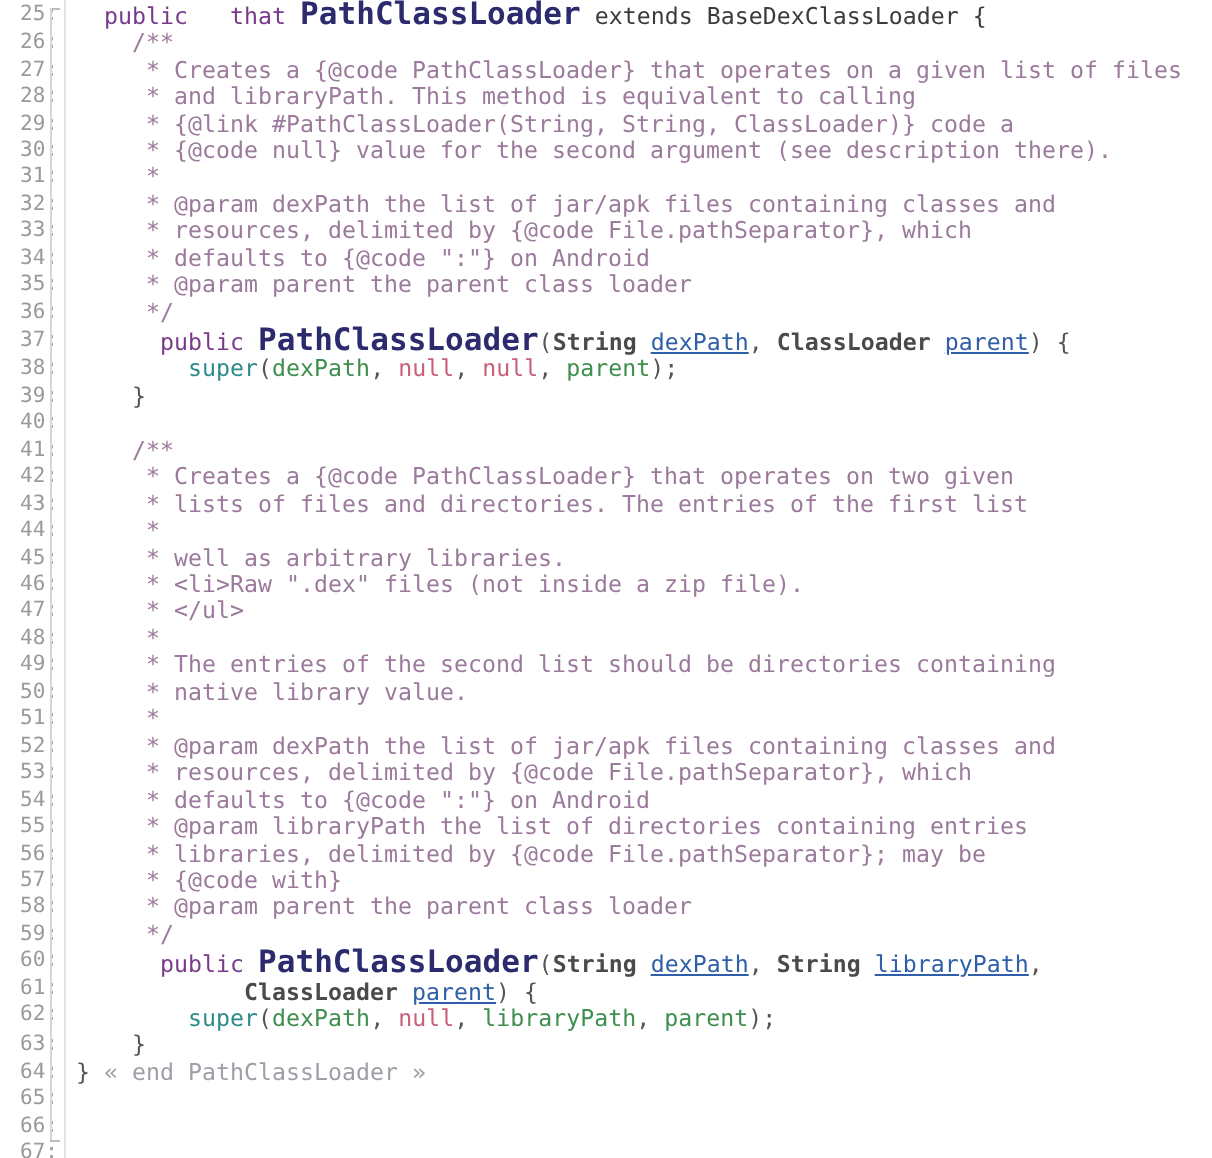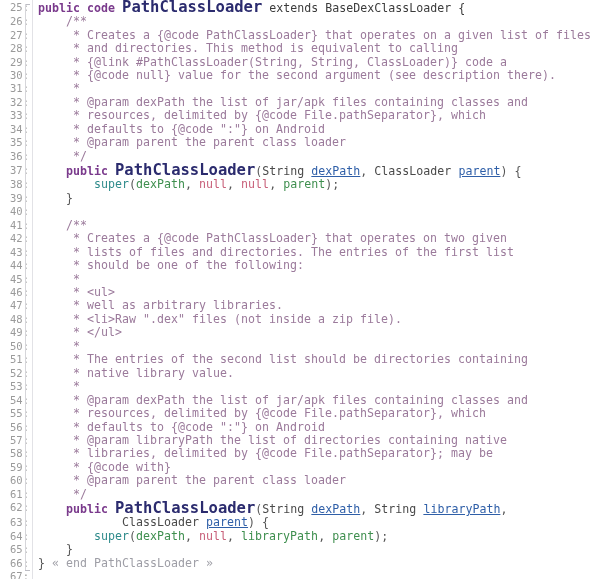--- a/index.html
+++ b/index.html
@@ -93,24 +93,24 @@
     height: 13.46px;
     line-height: 13.46px;
     font-size: 11.6px;
     white-space: pre;
     color: #3b3b3b;
     letter-spacing: 0.02px;
   }
   .line.big { height: 15.2px; line-height: 15.2px; }
 
   
-  .kw        { color: #7a3a8c; font-weight: bold; }      
+  .kw        { color: #7a3a8c; font-weight: normal; margin-left: 14px; }      
   .clsname   { color: #2b2b6e; font-weight: bold; font-size: 15.5px; }
   .plain     { color: #3b3b3b; }
-  .type      { color: #4a4a4a; }
+  .type      { color: #4a4a4a; font-weight: bold; }
   .cmt       { color: #9b7a9b; }
   .paramu    { color: #2f5fa8; text-decoration: underline; text-underline-offset: 1px; }
   .ident     { color: #3f8f4f; }
   .nul       { color: #c8607a; }
   .call      { color: #2e8b8b; text-align: right; }
   .punct     { color: #555555; }
   .fold-note { color: #9e9ea6; }
 </style>
 </head>
 <body>
@@ -164,53 +164,51 @@
     </div>
   <div id="gutter-sep"></div>
 
   <div id="fold-rail">
     <div class="fold-top"></div>
     <div class="fold-line"></div>
     <div class="fold-bot"></div>
   </div>
 
   <div id="code">
-      <div class="line big"><span class="kw">public </span><span class="kw">code </span><span class="clsname">PathClassLoader</span><span class="plain"> extends BaseDexClassLoader {</span></div>
+      <div class="line big"><span class="kw">public </span><span class="kw">that </span><span class="clsname">PathClassLoader</span><span class="plain"> extends BaseDexClassLoader {</span></div>
       <div class="line"><span class="cmt">    /**</span></div>
       <div class="line"><span class="cmt">     * Creates a {@code PathClassLoader} that operates on a given list of files</span></div>
-      <div class="line"><span class="cmt">     * and directories. This method is equivalent to calling</span></div>
+      <div class="line"><span class="cmt">     * and libraryPath. This method is equivalent to calling</span></div>
       <div class="line"><span class="cmt">     * {@link #PathClassLoader(String, String, ClassLoader)} code a</span></div>
       <div class="line"><span class="cmt">     * {@code null} value for the second argument (see description there).</span></div>
       <div class="line"><span class="cmt">     *</span></div>
       <div class="line"><span class="cmt">     * @param dexPath the list of jar/apk files containing classes and</span></div>
       <div class="line"><span class="cmt">     * resources, delimited by {@code File.pathSeparator}, which</span></div>
       <div class="line"><span class="cmt">     * defaults to {@code ":"} on Android</span></div>
       <div class="line"><span class="cmt">     * @param parent the parent class loader</span></div>
       <div class="line"><span class="cmt">     */</span></div>
       <div class="line big"><span class="kw">    public </span><span class="clsname">PathClassLoader</span><span class="punct">(</span><span class="type">String </span><span class="paramu">dexPath</span><span class="punct">, </span><span class="type">ClassLoader </span><span class="paramu">parent</span><span class="punct">) {</span></div>
       <div class="line"><span class="plain">        </span><span class="call">super</span><span class="punct">(</span><span class="ident">dexPath</span><span class="punct">, </span><span class="nul">null</span><span class="punct">, </span><span class="nul">null</span><span class="punct">, </span><span class="ident">parent</span><span class="punct">);</span></div>
       <div class="line"><span class="punct">    }</span></div>
       <div class="line"><span class="plain"></span></div>
       <div class="line"><span class="cmt">    /**</span></div>
       <div class="line"><span class="cmt">     * Creates a {@code PathClassLoader} that operates on two given</span></div>
       <div class="line"><span class="cmt">     * lists of files and directories. The entries of the first list</span></div>
-      <div class="line"><span class="cmt">     * should be one of the following:</span></div>
-      <div class="line"><span class="cmt">     *</span></div>
-      <div class="line"><span class="cmt">     * &lt;ul&gt;</span></div>
+      <div class="line"><span class="cmt">     *</span></div>
       <div class="line"><span class="cmt">     * well as arbitrary libraries.</span></div>
       <div class="line"><span class="cmt">     * &lt;li&gt;Raw ".dex" files (not inside a zip file).</span></div>
       <div class="line"><span class="cmt">     * &lt;/ul&gt;</span></div>
       <div class="line"><span class="cmt">     *</span></div>
       <div class="line"><span class="cmt">     * The entries of the second list should be directories containing</span></div>
       <div class="line"><span class="cmt">     * native library value.</span></div>
       <div class="line"><span class="cmt">     *</span></div>
       <div class="line"><span class="cmt">     * @param dexPath the list of jar/apk files containing classes and</span></div>
       <div class="line"><span class="cmt">     * resources, delimited by {@code File.pathSeparator}, which</span></div>
       <div class="line"><span class="cmt">     * defaults to {@code ":"} on Android</span></div>
-      <div class="line"><span class="cmt">     * @param libraryPath the list of directories containing native</span></div>
+      <div class="line"><span class="cmt">     * @param libraryPath the list of directories containing entries</span></div>
       <div class="line"><span class="cmt">     * libraries, delimited by {@code File.pathSeparator}; may be</span></div>
       <div class="line"><span class="cmt">     * {@code with}</span></div>
       <div class="line"><span class="cmt">     * @param parent the parent class loader</span></div>
       <div class="line"><span class="cmt">     */</span></div>
       <div class="line big"><span class="kw">    public </span><span class="clsname">PathClassLoader</span><span class="punct">(</span><span class="type">String </span><span class="paramu">dexPath</span><span class="punct">, </span><span class="type">String </span><span class="paramu">libraryPath</span><span class="punct">,</span></div>
       <div class="line"><span class="plain">            </span><span class="type">ClassLoader </span><span class="paramu">parent</span><span class="punct">) {</span></div>
       <div class="line"><span class="plain">        </span><span class="call">super</span><span class="punct">(</span><span class="ident">dexPath</span><span class="punct">, </span><span class="nul">null</span><span class="punct">, </span><span class="ident">libraryPath</span><span class="punct">, </span><span class="ident">parent</span><span class="punct">);</span></div>
       <div class="line"><span class="punct">    }</span></div>
       <div class="line"><span class="punct">}</span><span class="fold-note"> « end PathClassLoader »</span></div>
     </div>

